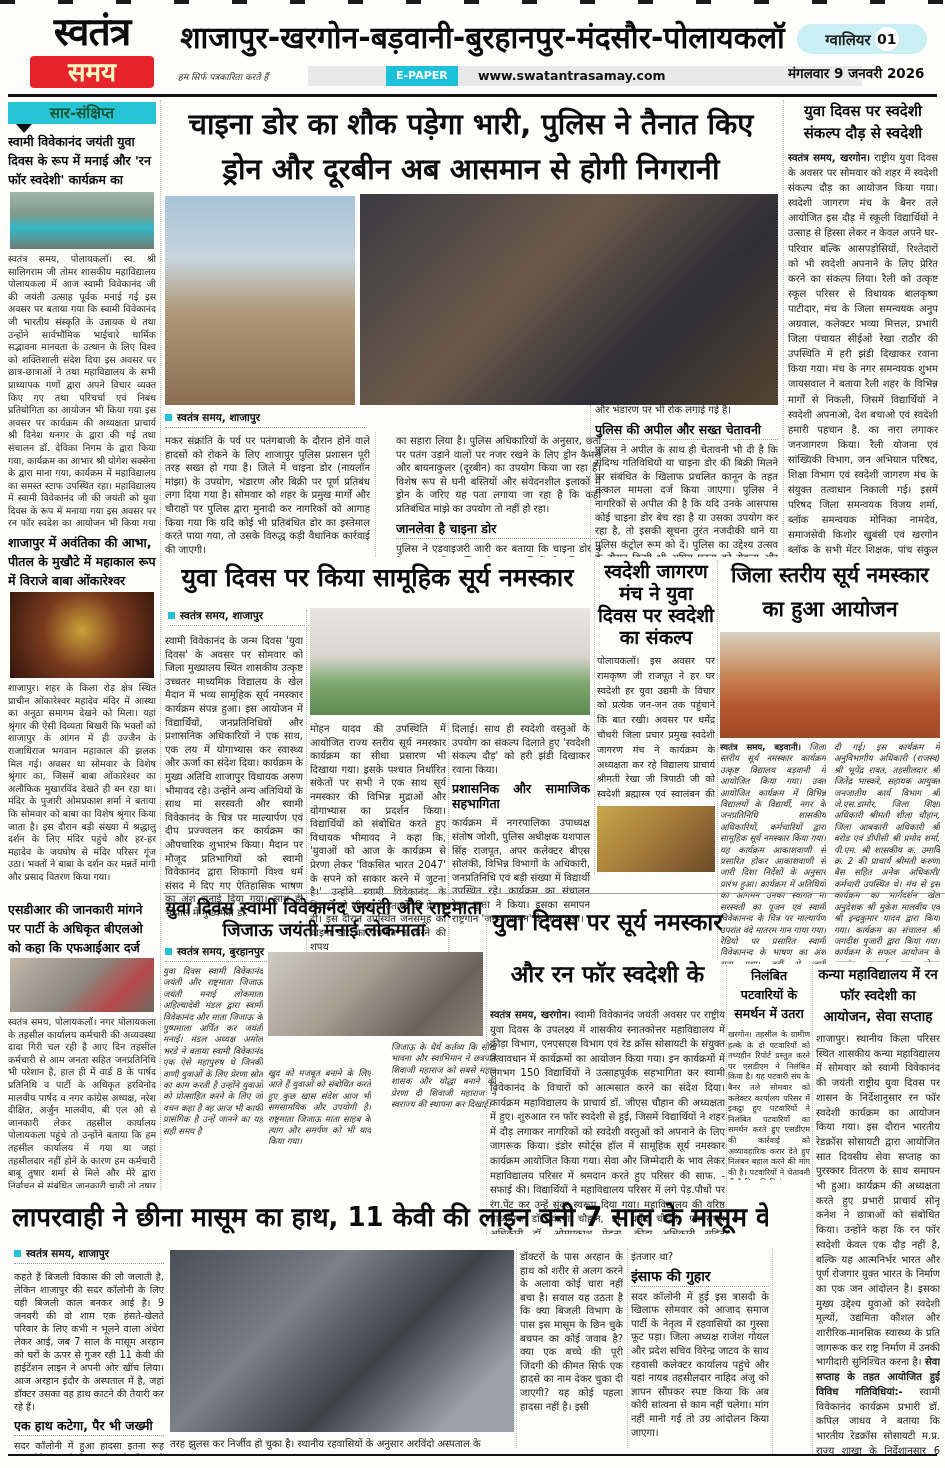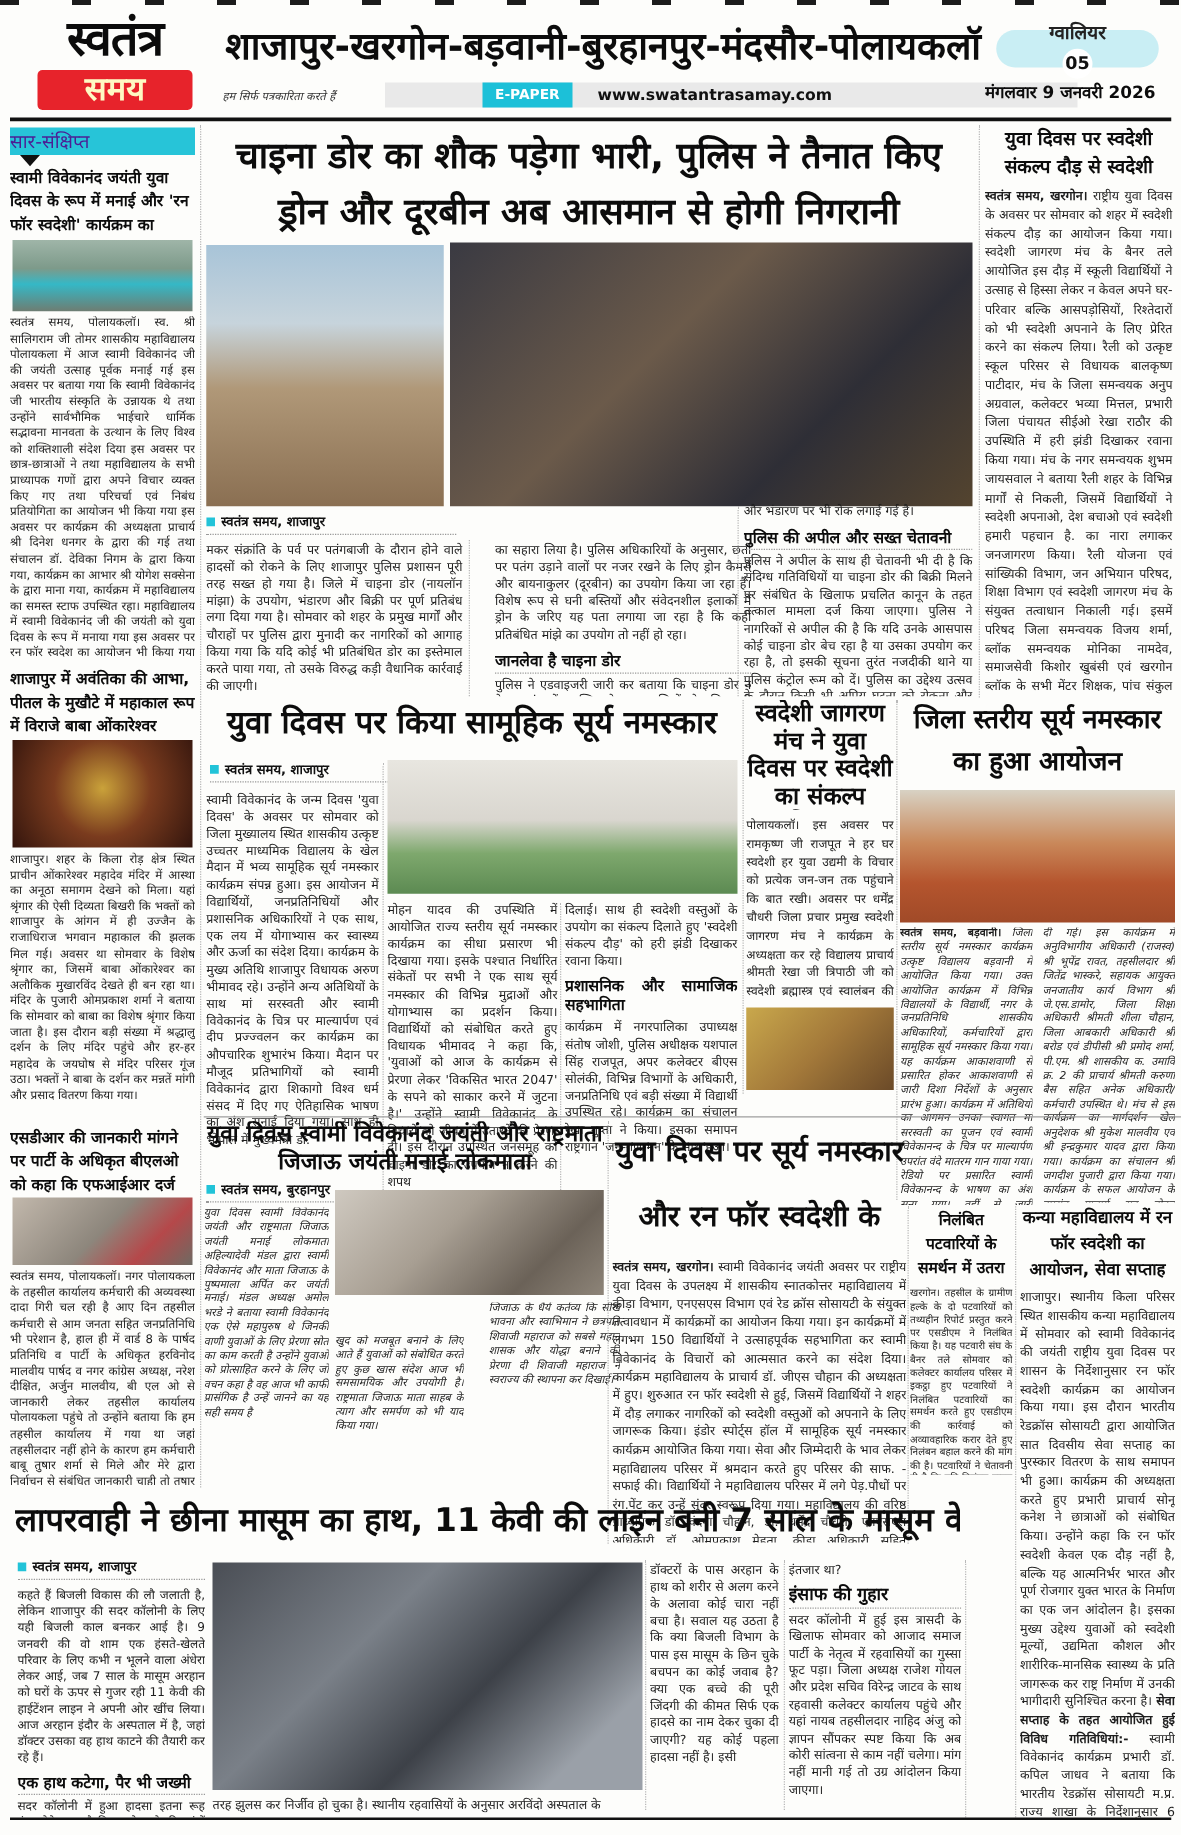--- a/index.html
+++ b/index.html
@@ -26,24 +26,24 @@
   .p-present{background:linear-gradient(135deg,#c9a84c,#a3793a 50%,#6b4a28);}
   .p-yoga{background:linear-gradient(180deg,#d8d2c4 0%,#c9885a 40%,#b5552e 70%,#a04a28 100%);}
   .p-group2{background:linear-gradient(135deg,#cfc9c0,#a89f93 40%,#6b6258 75%,#8d8478);}
   .p-memo{background:linear-gradient(135deg,#4a4e55,#7a8088 35%,#3d4148 60%,#9aa0a8 85%);}
   .topmarks{background:repeating-linear-gradient(90deg,#1c1c1c 0 15px,transparent 15px 58px);}
   .logo1{font-size:39px;font-weight:900;letter-spacing:-1px;line-height:44px;color:#0b0b0b;}
   .logo2{background:#e7232b;color:#fef9c3;font-size:26px;font-weight:900;text-align:center;border-radius:4px;line-height:32px;}
   .graybar{background:#e9e9e9;}
   .epaper{position:absolute;left:78px;top:0;height:20px;line-height:20px;padding:0 10px;background:#1cc0d8;color:#fff;font-weight:bold;font-size:11px;}
   .site{position:absolute;left:170px;top:0;height:20px;line-height:20px;font-weight:bold;font-size:12.5px;color:#111;}
-  .pill{background:#c9eef4;border-radius:16px;display:flex;align-items:center;justify-content:center;gap:4px;flex-direction:column;}
+  .pill{background:#c9eef4;border-radius:16px;display:flex;align-items:center;justify-content:center;gap:4px;}
   .pill .ed{font-size:15px;font-weight:bold;color:#222;}
   .pill .num{width:24px;height:24px;border-radius:50%;background:#fff;color:#111;font-weight:900;font-size:14px;line-height:24px;text-align:center;}
-  .brief-head{background:#27c4d8;color:#4c1d95;font-weight:normal;font-size:15px;line-height:22px;text-align:left;}
+  .brief-head{background:#27c4d8;color:#14532d;font-weight:bold;font-size:15px;line-height:22px;text-align:center;}
   .tri{width:0;height:0;border-left:8px solid transparent;border-right:8px solid transparent;border-top:9px solid #111;}
   .sb-hl{font-size:12.5px;font-weight:800;line-height:19px;color:#0c0c0c;overflow:hidden;}
   .it{font-style:italic;}
 </style>
 </head>
 <body>
 
 <div id="page">
 
   <div class="ab topmarks" style="left:0;top:0;width:945px;height:4px;"></div>
@@ -53,21 +53,21 @@
     <div class="logo2" style="margin:2px 8px 0 8px;">समय</div>
   </div>
   <div class="ab hl ctr" style="left:175px;top:14px;width:615px;height:48px;font-size:30px;line-height:48px;white-space:nowrap;overflow:hidden;">शाजापुर-खरगोन-बड़वानी-बुरहानपुर-मंदसौर-पोलायकलॉ</div>
   <div class="ab it" style="left:178px;top:70px;width:128px;height:18px;font-size:9px;color:#333;overflow:hidden;white-space:nowrap;">हम सिर्फ पत्रकारिता करते हैं</div>
   <div class="ab graybar" style="left:308px;top:66px;width:554px;height:20px;">
     <span class="epaper">E-PAPER</span>
     <span class="site">www.swatantrasamay.com</span>
   </div>
   <div class="ab pill" style="left:797px;top:24px;width:130px;height:30px;">
     <span class="ed">ग्वालियर</span>
-    <span class="num">05</span>
+    <span class="num">01</span>
   </div>
   <div class="ab hl" style="left:788px;top:64px;width:150px;height:18px;font-size:13.5px;white-space:nowrap;overflow:hidden;">मंगलवार 9 जनवरी 2026</div>
   <div class="ab" style="left:8px;top:94px;width:929px;height:0;border-top:3px solid #111;"></div>
 
   <div class="ab brief-head" style="left:8px;top:102px;width:148px;height:22px;">सार-संक्षिप्त</div>
   <div class="ab tri" style="left:16px;top:124px;"></div>
 
   <div class="ab sb-hl" style="left:8px;top:132px;width:148px;height:58px;">स्वामी विवेकानंद जयंती युवा दिवस के रूप में मनाई और 'रन फॉर स्वदेशी' कार्यक्रम का आयोजन किया</div>
   <div class="photo p-group" style="left:10px;top:192px;width:144px;height:57px;"></div>
   <div class="ab body-text" style="left:8px;top:253px;width:148px;height:276px;font-size:9.4px;line-height:12.6px;">स्वतंत्र समय, पोलायकलॉ। स्व. श्री सालिगराम जी तोमर शासकीय महाविद्यालय पोलायकला में आज स्वामी विवेकानंद जी की जयंती उत्साह पूर्वक मनाई गई इस अवसर पर बताया गया कि स्वामी विवेकानंद जी भारतीय संस्कृति के उन्नायक थे तथा उन्होंने सार्वभौमिक भाईचारे धार्मिक सद्भावना मानवता के उत्थान के लिए विश्व को शक्तिशाली संदेश दिया इस अवसर पर छात्र-छात्राओं ने तथा महाविद्यालय के सभी प्राध्यापक गणों द्वारा अपने विचार व्यक्त किए गए तथा परिचर्चा एवं निबंध प्रतियोगिता का आयोजन भी किया गया इस अवसर पर कार्यक्रम की अध्यक्षता प्राचार्य श्री दिनेश धनगर के द्वारा की गई तथा संचालन डॉ. देविका निगम के द्वारा किया गया, कार्यक्रम का आभार श्री योगेश सक्सेना के द्वारा माना गया, कार्यक्रम में महाविद्यालय का समस्त स्टाफ उपस्थित रहा। महाविद्यालय में स्वामी विवेकानंद जी की जयंती को युवा दिवस के रूप में मनाया गया इस अवसर पर रन फॉर स्वदेश का आयोजन भी किया गया तथा बताया गया कि स्वामी जी एक प्रखर राष्ट्रवाद के प्रबल समर्थक थे उनका मानना था कि राष्ट्र के प्रति देशभक्ति से ही राष्ट्र का कल्याण होगा हिंदू संस्कृति, मानवतावाद, समाज सेवा चरित्र निर्माण एवं युवा शक्ति पर स्वामी विवेकानंद जी ने अपने विचारों से सबको जागरूक किया।</div>

